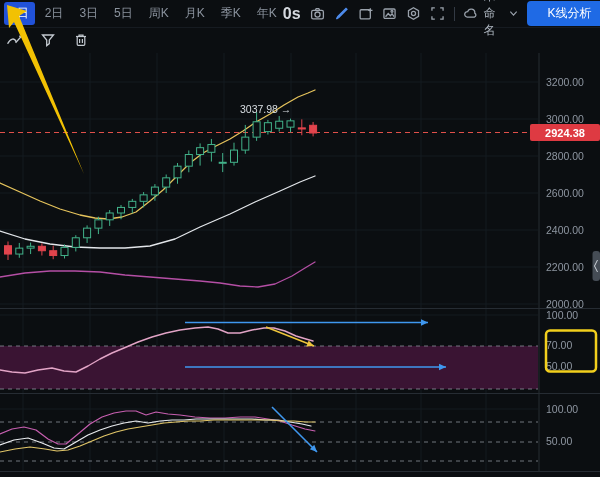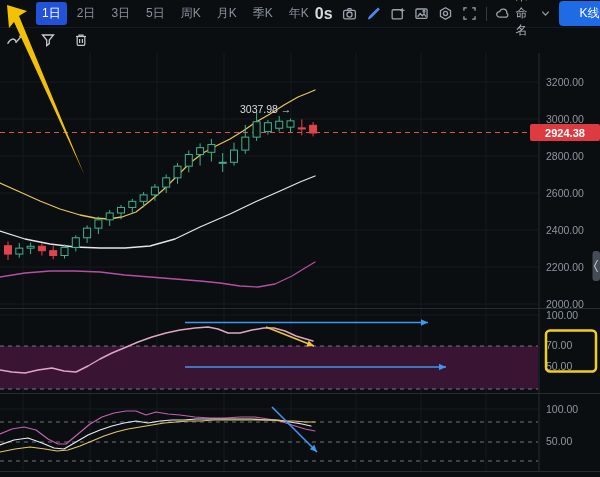--- a/index.html
+++ b/index.html
@@ -2,21 +2,21 @@
 <html><head>
 <meta charset="utf-8">
 <style>
   html,body{margin:0;padding:0;background:#000;}
   .app{position:relative;width:600px;height:477px;background:#0b0e11;overflow:hidden;
        font-family:"Liberation Sans",sans-serif;-webkit-font-smoothing:antialiased;}
   
   .toolbar-top{position:absolute;top:0;left:0;right:0;height:28px;z-index:4;
     display:flex;align-items:center;justify-content:space-between;
     padding:0 8px 0 4px;box-sizing:border-box;border-bottom:1px solid #161b21;background:#0b0e11;}
-  .tf-group{display:flex;align-items:center;gap:4px;margin-left:32px;}
+  .tf-group{display:flex;align-items:center;gap:4px;}
   .tf-btn{color:#8b939e;font-size:12px;padding:3px 6px;border-radius:3px;cursor:pointer;white-space:nowrap;}
   .tf-btn.selected{background:#2152d9;color:#ffffff;}
   .right-group{display:flex;align-items:center;gap:9px;}
   .interval{color:#d6dae0;font-size:16px;font-weight:bold;}
   .icon-btn{width:16px;height:16px;display:flex;align-items:center;justify-content:center;
     color:#9aa2ac;cursor:pointer;}
   .icon-btn svg{display:block;}
   .icon-blue{color:#4f8ef0;}
   .icon-share{color:#5f8cbf;}
   .tb-divider{width:1px;height:14px;background:#333a44;}

